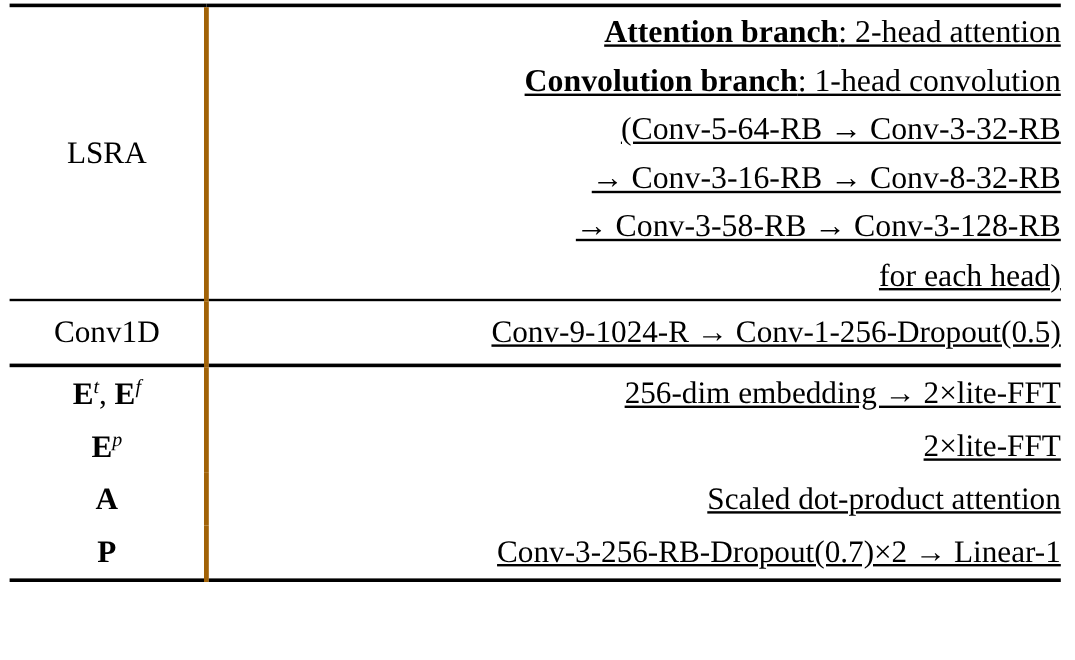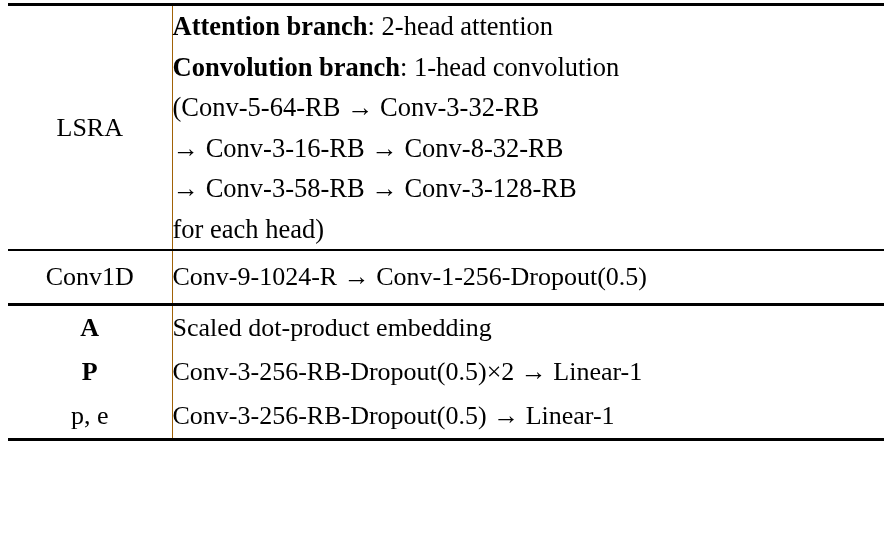--- a/index.html
+++ b/index.html
@@ -44,26 +44,27 @@
   .rule-mid    { border-top: 2.2px solid #000; }
   .rule-double { border-top: 3.2px solid #000; }
   .rule-bottom { border-top: 3.5px solid #000; }
 
   
   tr.rule-row td { height: 0; padding: 0; font-size: 0; line-height: 0; }
 
   
   .cell-label {
     text-align: center;
-    border-right: 1px solid #a16207;
+    border-right: 4px solid #a16207;
     padding-right: 0;
   }
   .cell-body {
-    text-align: left;
+    text-align: right;
     padding-left: 22px;
+    text-decoration: underline;
   }
 
   
   .lsra-label {
     font-size: 27px;
   }
   .lsra-body {
     padding-top: 8px;
     padding-bottom: 8px;
   }
@@ -128,42 +129,48 @@
       <tr class="row-conv1d">
         <td class="cell-label">Conv1D</td>
         <td class="cell-body nowrap">Conv-9-1024-R → Conv-1-256-Dropout(0.5)</td>
       </tr>
 
       <tr class="rule-row">
         <td class="rule-double"></td>
         <td class="rule-double"></td>
       </tr>
 
+      <tr class="row-single">
+        <td class="cell-label">
+          <span class="ml bb"><span>E</span><span class="sup">t</span></span><span class="ml">, </span><span class="ml bb"><span>E</span><span class="sup">f</span></span>
+        </td>
+        <td class="cell-body nowrap">256-dim embedding → 2×lite-FFT</td>
+      </tr>
 
+      <tr class="row-single">
+        <td class="cell-label">
+          <span class="ml bb"><span>E</span><span class="sup">p</span></span>
+        </td>
+        <td class="cell-body nowrap">2×lite-FFT</td>
+      </tr>
 
       <tr class="row-single">
         <td class="cell-label">
           <span class="ml bb">A</span>
         </td>
-        <td class="cell-body nowrap">Scaled dot-product embedding</td>
+        <td class="cell-body nowrap">Scaled dot-product attention</td>
       </tr>
 
       <tr class="row-single">
         <td class="cell-label">
           <span class="ml bb">P</span>
         </td>
-        <td class="cell-body nowrap">Conv-3-256-RB-Dropout(0.5)×2 → Linear-1</td>
+        <td class="cell-body nowrap">Conv-3-256-RB-Dropout(0.7)×2 → Linear-1</td>
       </tr>
 
-      <tr class="row-single">
-        <td class="cell-label">
-          <span class="ml">p, e</span>
-        </td>
-        <td class="cell-body nowrap">Conv-3-256-RB-Dropout(0.5) → Linear-1</td>
-      </tr>
 
       <tr class="rule-row">
         <td class="rule-bottom"></td>
         <td class="rule-bottom"></td>
       </tr>
 
     </tbody>
   </table>
 </div>
 

